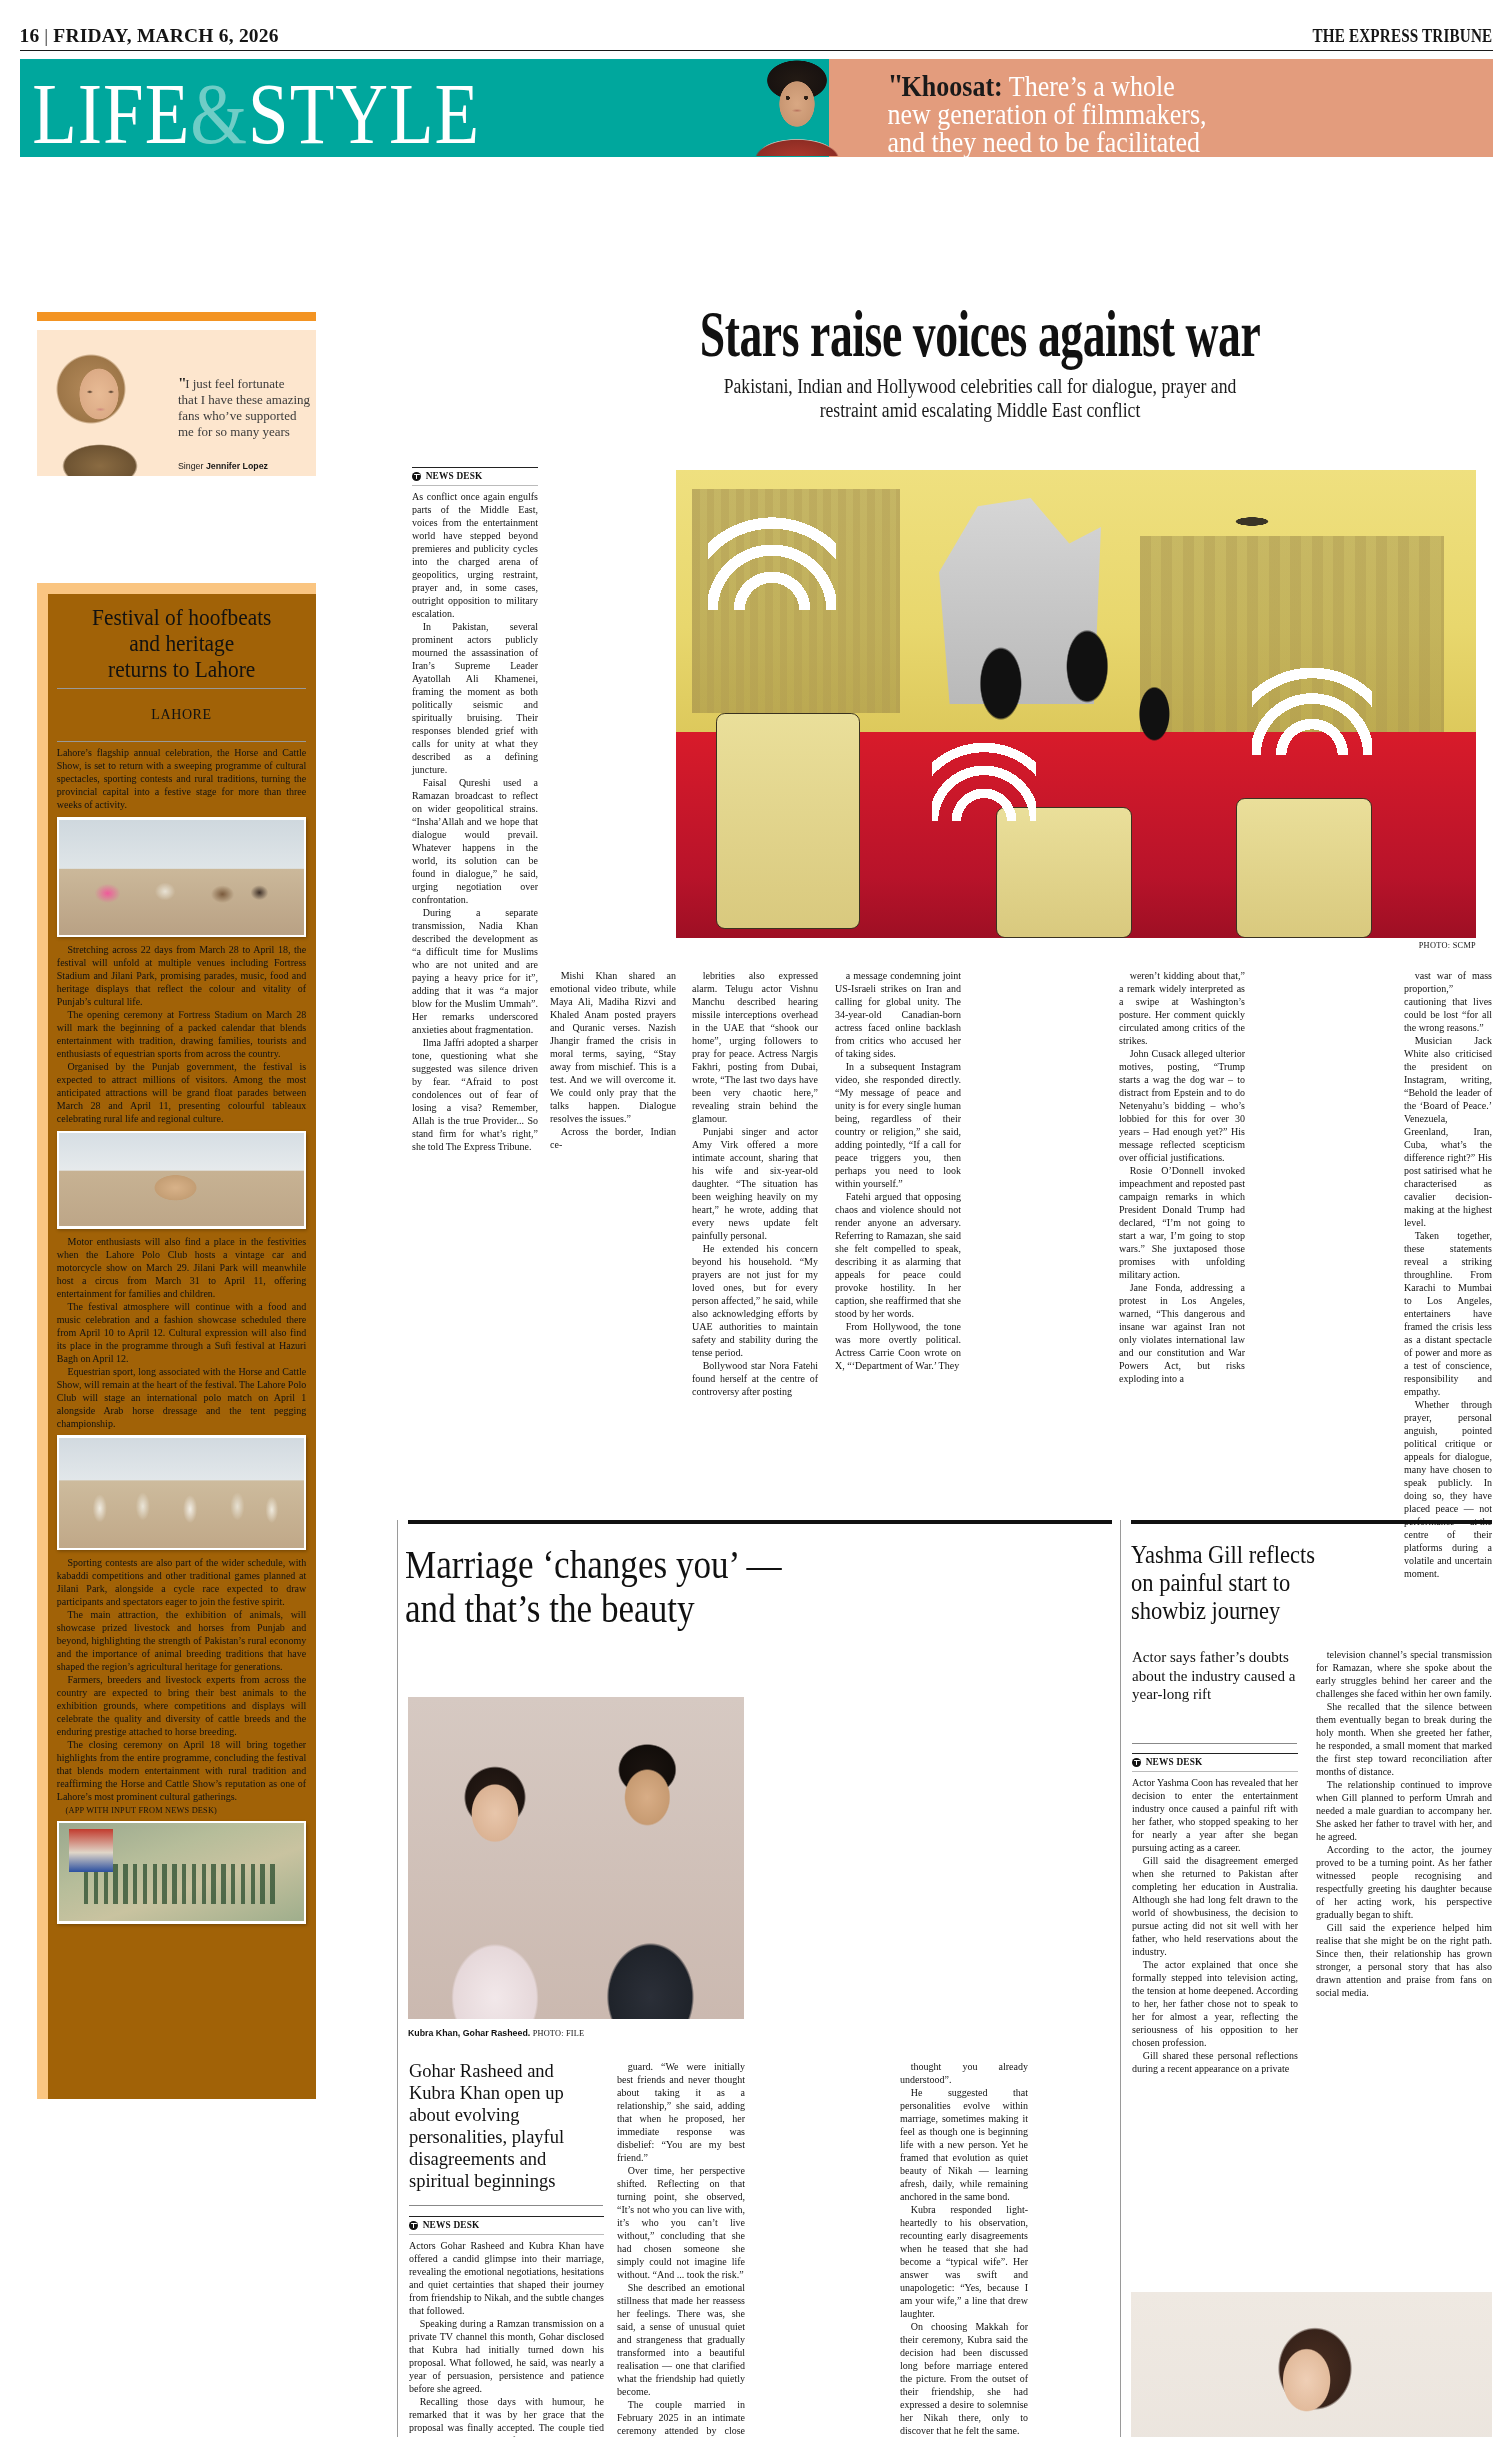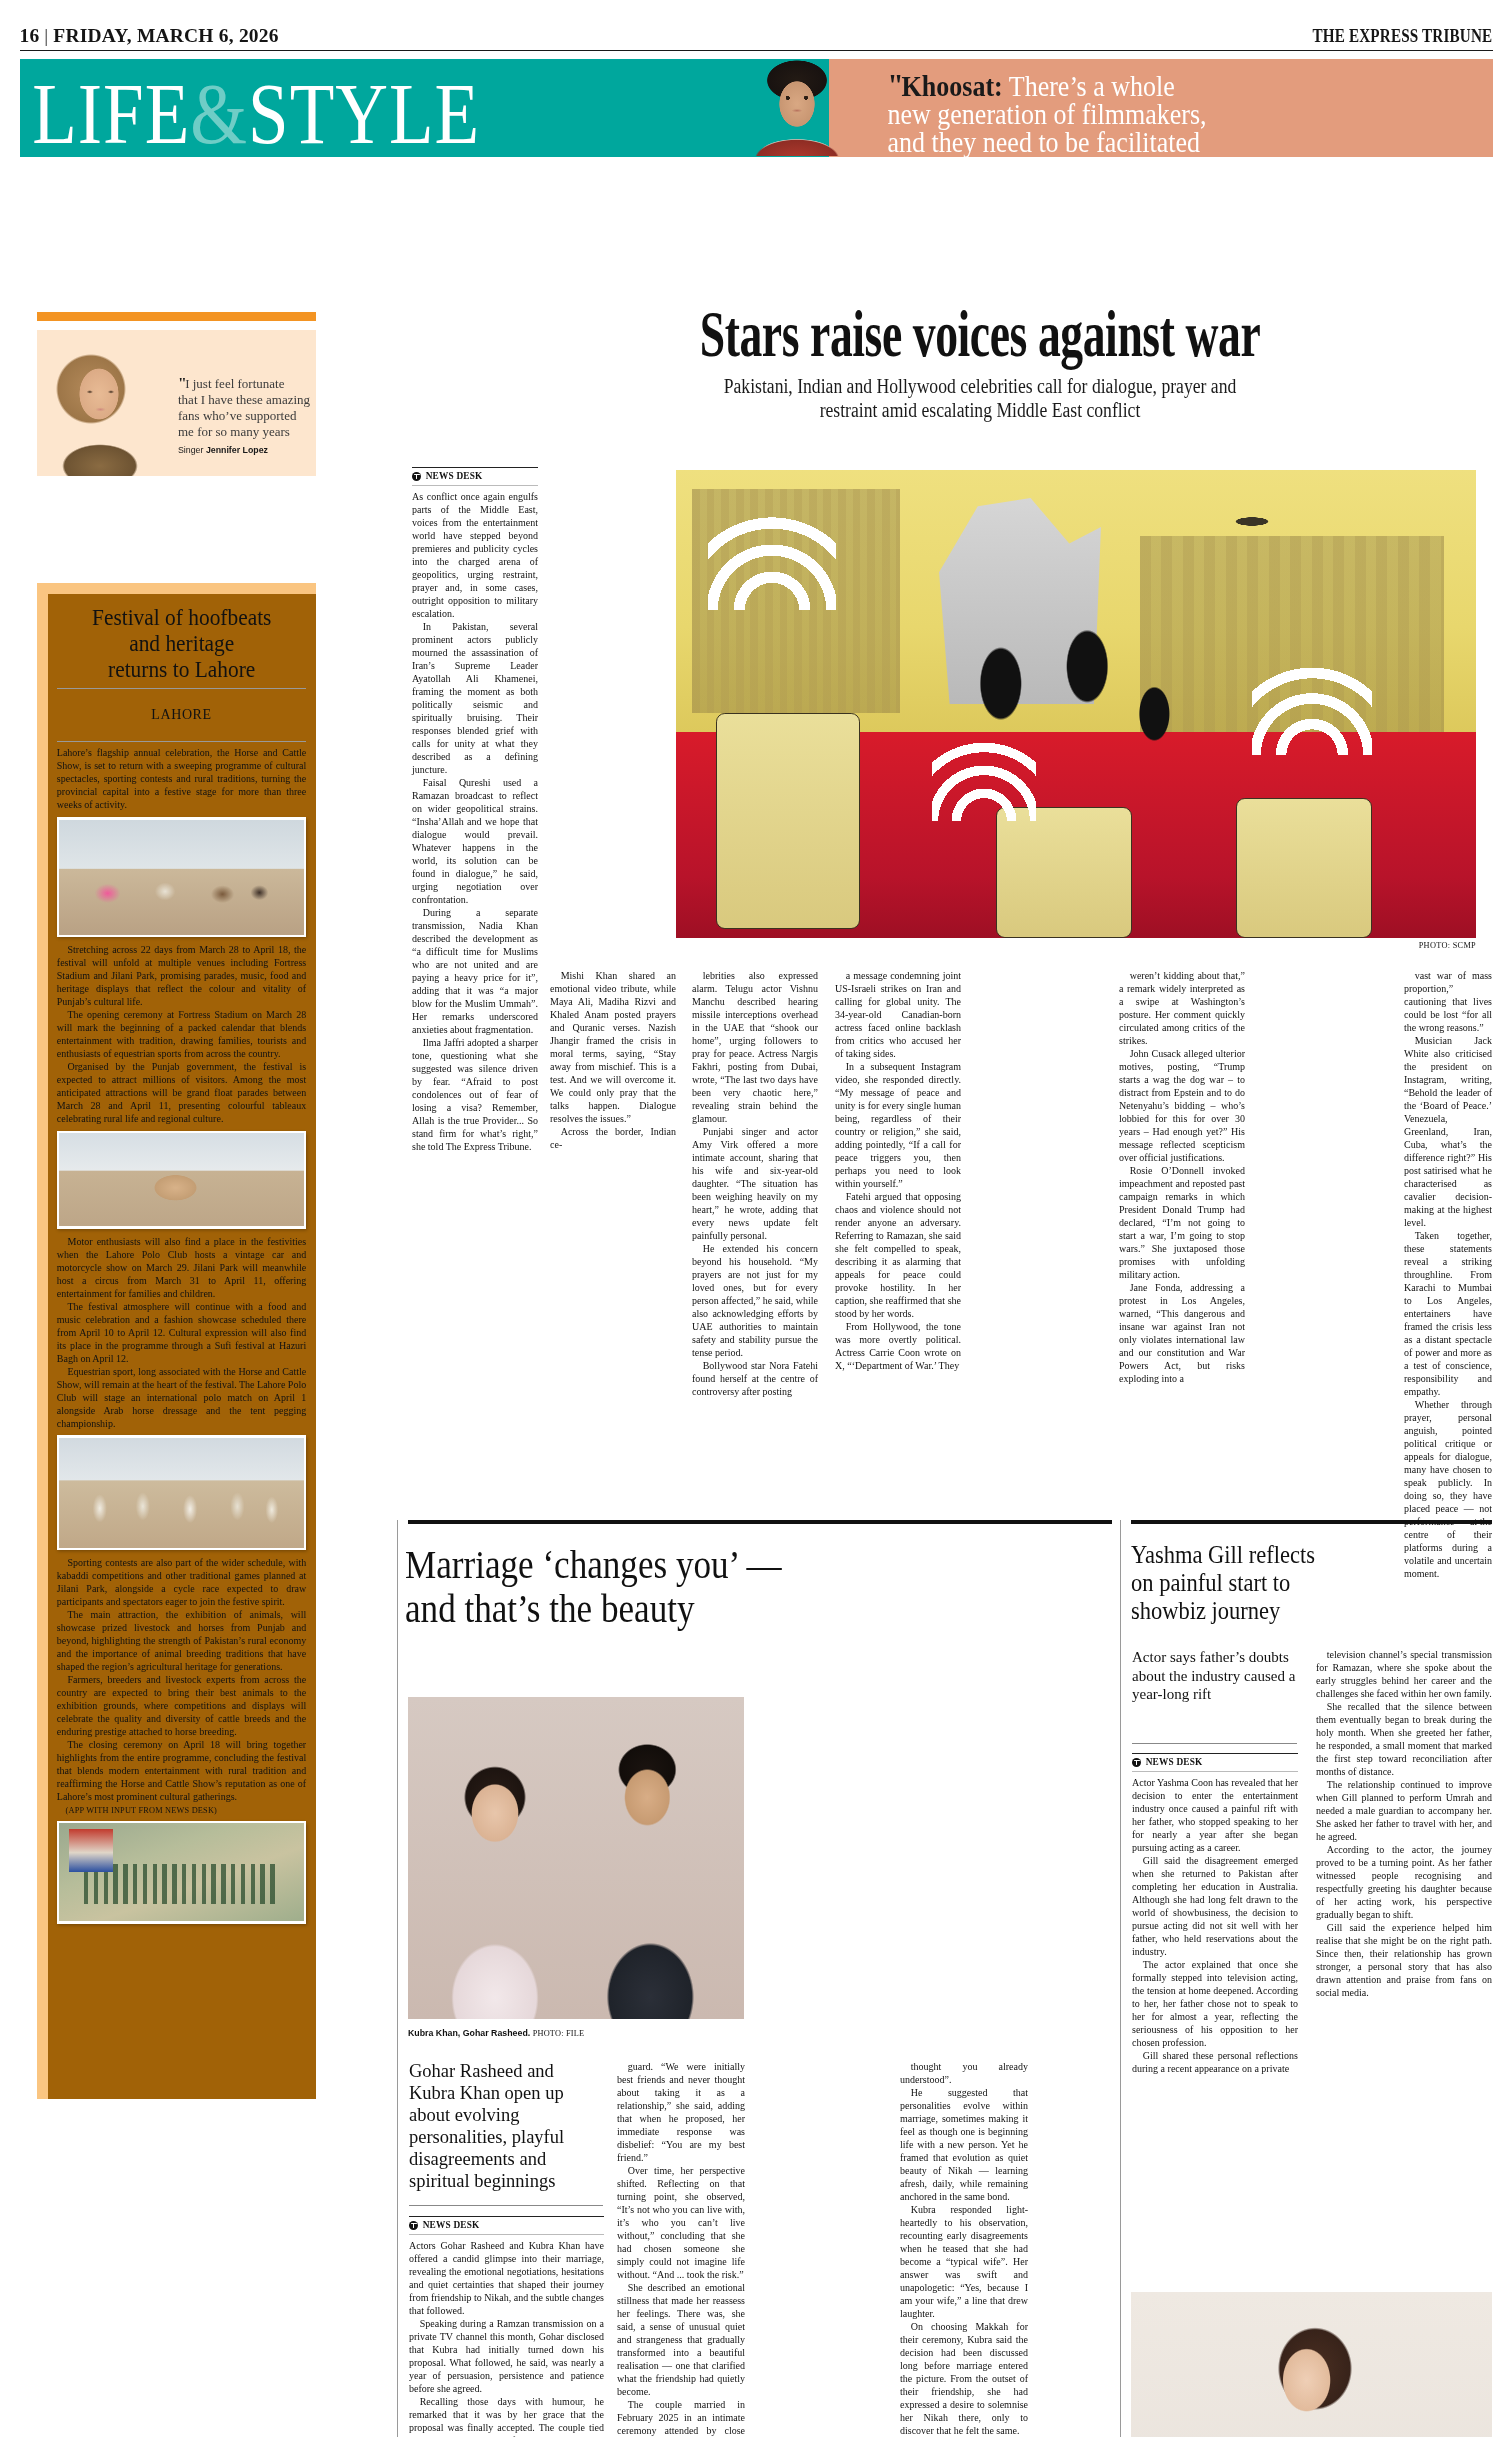--- a/index.html
+++ b/index.html
@@ -69,21 +69,21 @@
   .jlo-photo::after{
     content:""; position:absolute; left:45px; top:58px; width:38px; height:25px;
     background:
       radial-gradient(ellipse 4.4px 2.4px at 7.8px 3.9px, #3c2a1c 0%, rgba(60,42,28,0) 72%),
       radial-gradient(ellipse 4.4px 2.4px at 29px 3.9px, #3c2a1c 0%, rgba(60,42,28,0) 72%),
       radial-gradient(ellipse 7.3px 2.9px at 18.5px 21.5px, #d08a7e 0%, rgba(208,138,126,0) 72%);
   }
   .jlo-text { position:absolute; left:141px; top:45px; width:133px; }
   .jlo-quote { font-family:"Liberation Serif",serif; font-size:13px; line-height:16px; color:#3b3b3b; }
   .jlo-quote .mk { color:#1a1a1a; font-weight:bold; font-size:15.6px; letter-spacing:-1.5px; }
-  .jlo-credit { margin-top:5px; font-family:"Liberation Sans",sans-serif; font-size:8.8px; color:#1a1a1a; }
+  .jlo-credit { margin-top:21px; font-family:"Liberation Sans",sans-serif; font-size:8.8px; color:#1a1a1a; }
   .jlo-credit b { font-weight:bold; }
 
   
   .main-head { position:absolute; left:468px; top:302px; width:1024px; text-align:center; }
   .main-head h1 {
     font-family:"Liberation Serif",serif; font-weight:bold; font-size:55px; line-height:54px;
     color:#111; transform:scaleX(0.83) scaleY(1.2); transform-origin:center top; letter-spacing:-0.5px;
   }
   .main-sub {
     margin-top:17.6px; font-family:"Liberation Serif",serif; font-size:20.5px; line-height:24.4px; color:#1a1a1a;
@@ -266,21 +266,21 @@
   <div class="col" style="left:550px; top:969px; width:126px; height:531px;">
       <div id="ms-c1b">
         <p>Mishi Khan shared an emotional video tribute, while Maya Ali, Madiha Rizvi and Khaled Anam posted prayers and Quranic verses. Nazish Jhangir framed the crisis in moral terms, saying, “Stay away from mischief. This is a test. And we will overcome it. We could only pray that the talks happen. Dialogue resolves the issues.”</p>
         <p>Across the border, Indian ce-</p>
       </div>
     </div>
   <div class="col" style="left:692px; top:969px; width:126px; height:531px;">
       <div id="ms-c2">
         <p>lebrities also expressed alarm. Telugu actor Vishnu Manchu described hearing missile interceptions overhead in the UAE that “shook our home”, urging followers to pray for peace. Actress Nargis Fakhri, posting from Dubai, wrote, “The last two days have been very chaotic here,” revealing strain behind the glamour.</p>
         <p>Punjabi singer and actor Amy Virk offered a more intimate account, sharing that his wife and six-year-old daughter. “The situation has been weighing heavily on my heart,” he wrote, adding that every news update felt painfully personal.</p>
-        <p>He extended his concern beyond his household. “My prayers are not just for my loved ones, but for every person affected,” he said, while also acknowledging efforts by UAE authorities to maintain safety and stability pursue the tense period.</p>
+        <p>He extended his concern beyond his household. “My prayers are not just for my loved ones, but for every person affected,” he said, while also acknowledging efforts by UAE authorities to maintain safety and stability during the tense period.</p>
         <p>Bollywood star Nora Fatehi found herself at the centre of controversy after posting</p>
       </div>
     </div>
   <div class="col" style="left:835px; top:969px; width:126px; height:531px;">
       <div id="ms-c3">
         <p>a message condemning joint US-Israeli strikes on Iran and calling for global unity. The 34-year-old Canadian-born actress faced online backlash from critics who accused her of taking sides.</p>
         <p>In a subsequent Instagram video, she responded directly. “My message of peace and unity is for every single human being, regardless of their country or religion,” she said, adding pointedly, “If a call for peace triggers you, then perhaps you need to look within yourself.”</p>
         <p>Fatehi argued that opposing chaos and violence should not render anyone an adversary. Referring to Ramazan, she said she felt compelled to speak, describing it as alarming that appeals for peace could provoke hostility. In her caption, she reaffirmed that she stood by her words.</p>
         <p>From Hollywood, the tone was more overtly political. Actress Carrie Coon wrote on X, “‘Department of War.’ They</p>
       </div>

